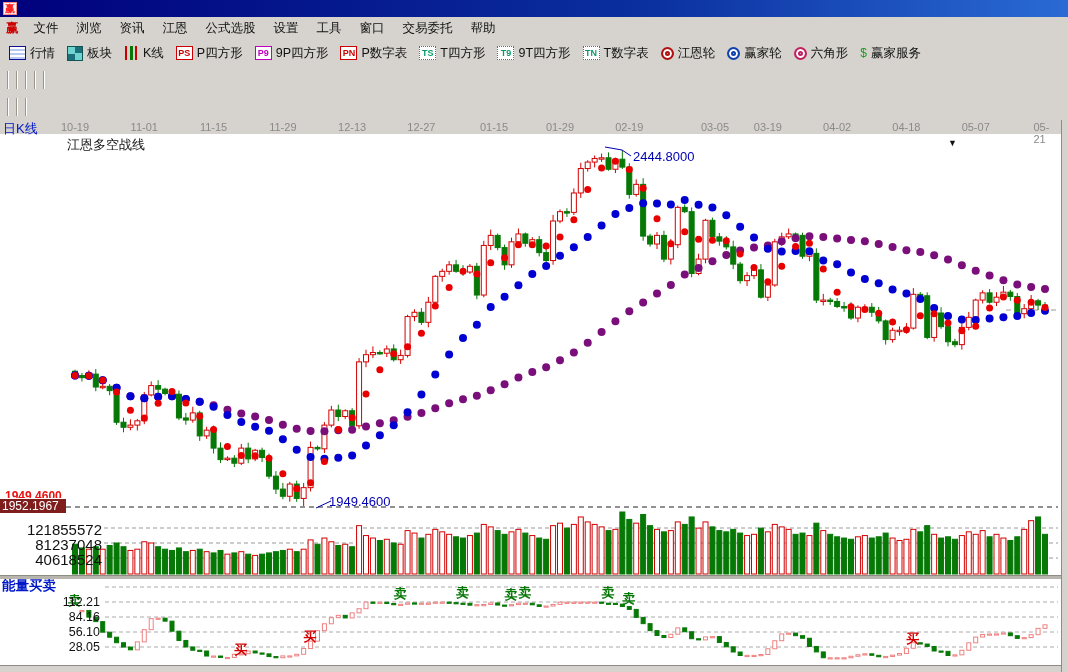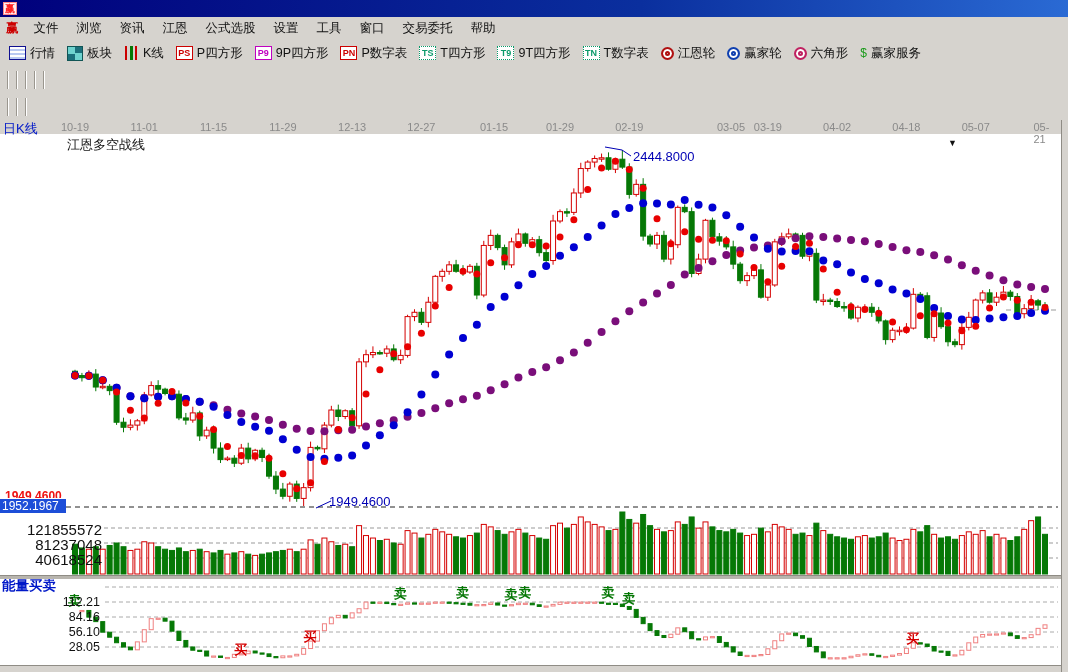--- a/index.html
+++ b/index.html
@@ -38,21 +38,21 @@
   .datestrip{position:absolute;left:0;top:120px;width:1068px;height:14px;background:#d6d3ce;border-bottom:1px solid #b5b2aa;}
   .chartbg{position:absolute;left:0;top:134px;width:1068px;height:538px;background:#fff;}
   svg{position:absolute;left:0;top:120px;z-index:1;}
   .lbl{position:absolute;z-index:2;white-space:nowrap;}
   .datelbl{position:absolute;top:121px;transform:translateX(-50%);font-size:11px;color:#8a8a8a;z-index:2;}
   #lbl-period{left:3px;top:120px;font-size:13px;color:#0018c8;}
   #lbl-overlay{left:67px;top:136px;font-size:13px;color:#111;}
   #ann-peak{left:633px;top:149px;font-size:13px;color:#0000b4;}
   #ann-trough{left:329px;top:494px;font-size:13px;color:#0000b4;}
   #clip-price{left:5px;top:489px;height:9px;overflow:hidden;color:#ee1111;font-size:12px;font-weight:bold;}
-  #price-badge{left:0;top:499px;width:66px;height:14px;background:#1d4ed8;color:#fff;font-size:12px;
+  #price-badge{left:0;top:499px;width:66px;height:14px;background:#7f1d1d;color:#fff;font-size:12px;
                line-height:14px;padding-left:2px;box-sizing:border-box;}
   .vscale{position:absolute;left:0;width:102px;text-align:right;font-size:15px;color:#111;z-index:2;}
   .escale{position:absolute;left:0;width:100px;text-align:right;font-size:12.5px;color:#111;z-index:2;}
   #lbl-energy{left:2px;top:577px;font-size:13.5px;font-weight:bold;color:#0018c8;}
   #tri-marker{left:948px;top:138px;font-size:9px;color:#111;}
   .striph{position:absolute;left:0;top:575px;width:1068px;height:3px;background:#b8b5ae;border-top:1px solid #8f8c85;z-index:2;}
   .stripb{position:absolute;left:0;top:665px;width:1068px;height:7px;background:#d6d3ce;border-top:1px solid #8f8c85;z-index:2;}
   .stripr{position:absolute;left:1061px;top:120px;width:7px;height:552px;background:#d6d3ce;border-left:1px solid #8f8c85;z-index:2;}
 </style>
 </head>
@@ -961,21 +961,21 @@
   <div id="datelabels">
       <span class="datelbl" style="left: 75px;">10-19</span>
       <span class="datelbl" style="left: 144.286px;">11-01</span>
       <span class="datelbl" style="left: 213.571px;">11-15</span>
       <span class="datelbl" style="left: 282.857px;">11-29</span>
       <span class="datelbl" style="left: 352.143px;">12-13</span>
       <span class="datelbl" style="left: 421.429px;">12-27</span>
       <span class="datelbl" style="left: 472px; padding-left: 44px;">01-15</span>
       <span class="datelbl" style="left: 560px;">01-29</span>
       <span class="datelbl" style="left: 629.286px;">02-19</span>
-      <span class="datelbl" style="left: 731px;">03-05</span>
+      <span class="datelbl" style="left: 715px;">03-05</span>
       <span class="datelbl" style="left: 767.857px;">03-19</span>
       <span class="datelbl" style="left: 837.143px;">04-02</span>
       <span class="datelbl" style="left: 906.429px;">04-18</span>
       <span class="datelbl" style="left: 975.714px;">05-07</span>
       <span class="datelbl" style="left: 1045px;">05-21</span>
     </div>
   <div id="vscales">
       <span class="vscale" style="top: 521px;">121855572</span>
       <span class="vscale" style="top: 536px;">81237048</span>
       <span class="vscale" style="top: 551px;">40618524</span>

